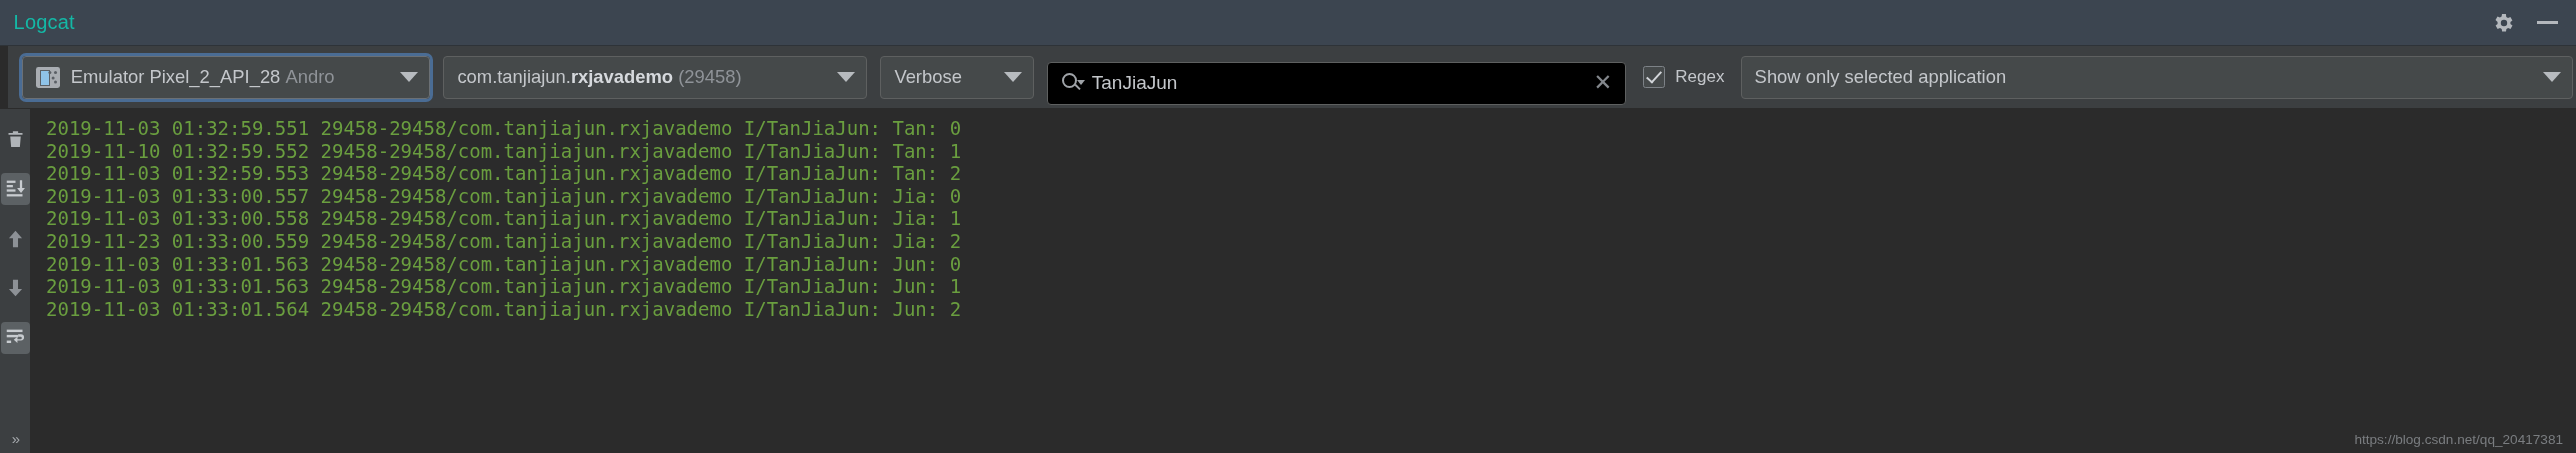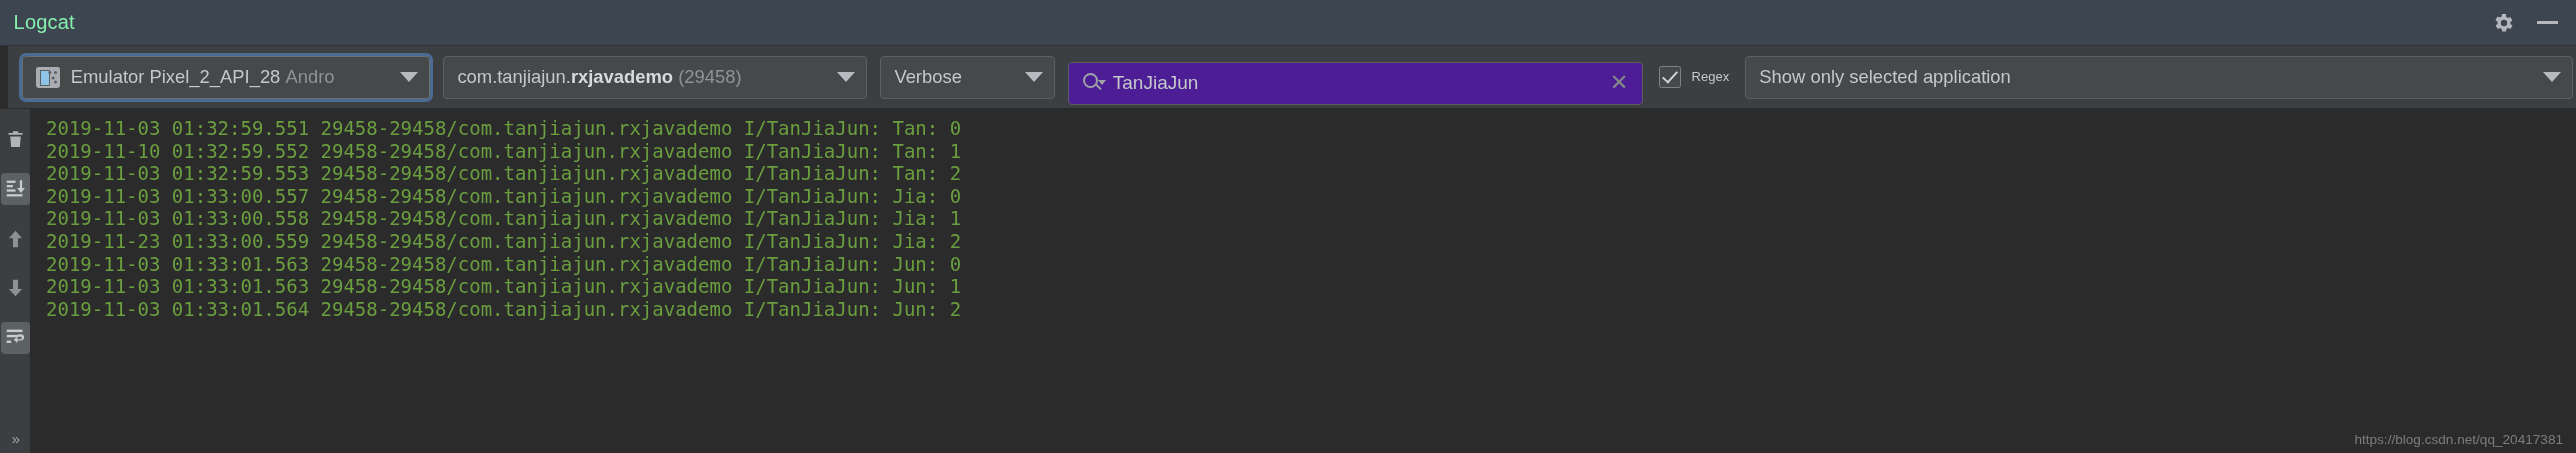--- a/index.html
+++ b/index.html
@@ -25,21 +25,21 @@
     left: 0; top: 0;
     width: 2576px; height: 46px;
     background: #3c4550;
     border-bottom: 1.6px solid #2e3338;
     display: flex;
     align-items: center;
   }
   .titlebar-title {
     margin-left: 13.6px;
     font-size: 20px;
-    color: #86efac;
+    color: #14b8a6;
     letter-spacing: 0.2px;
   }
   .titlebar-actions {
     margin-left: auto;
     display: flex;
     align-items: center;
     gap: 21px;
     margin-right: 17.6px;
   }
   .ticon { display: inline-block; line-height: 0; }
@@ -76,21 +76,21 @@
     white-space: nowrap;
     overflow: hidden;
   }
   .combo.focused {
     outline: 3.2px solid #4a6c94;
     outline-offset: 0.8px;
     border-color: #6b7075;
   }
   .combo-device { width: 408px; }
   .combo-process { width: 424px; }
-  .combo-level { width: 175px; }
+  .combo-level { width: 154px; }
   .combo-filter { width: 424px; flex: 1 1 auto; min-width: 240px; }
 
   .combo-label {
     overflow: hidden;
     text-overflow: clip;
     white-space: nowrap;
     flex: 1 1 auto;
   }
   .combo-label .dim { color: #8f9398; }
   .combo-label .bold { font-weight: bold; color: #d6d9dd; }
@@ -128,21 +128,21 @@
     background: #5b6066;
     border-radius: 50%;
     box-shadow: -5.6px 0 0 #5b6066, -2.4px 5.6px 0 #5b6066, 0 9.6px 0 #5b6066;
   }
 
   
   .searchbox {
     position: relative;
     flex: 1 1 auto;
     height: 43px;
-    background: #4c1d95;
+    background: #000000;
     border: 1.6px solid #5e6060;
     border-radius: 4px;
     display: flex;
     align-items: center;
     padding: 0 13px 0 13px;
     min-width: 160px;
     margin-top: 12px;
   }
   .search-icon {
     flex: 0 0 auto;
@@ -206,21 +206,21 @@
     content: "";
     position: absolute;
     left: 6.4px; top: 1.6px;
     width: 6.4px; height: 13px;
     border: solid #d2d5d9;
     border-width: 0 2.4px 2.4px 0;
     transform: rotate(42deg);
   }
   .regex-label {
     color: #c4c7cb;
-    font-size: 13px;
+    font-size: 17px;
   }
 
   
   .rail {
     position: absolute;
     left: 0; top: 109px;
     width: 30px; height: 344px;
     background: #3c3f41;
     display: flex;
     flex-direction: column;

